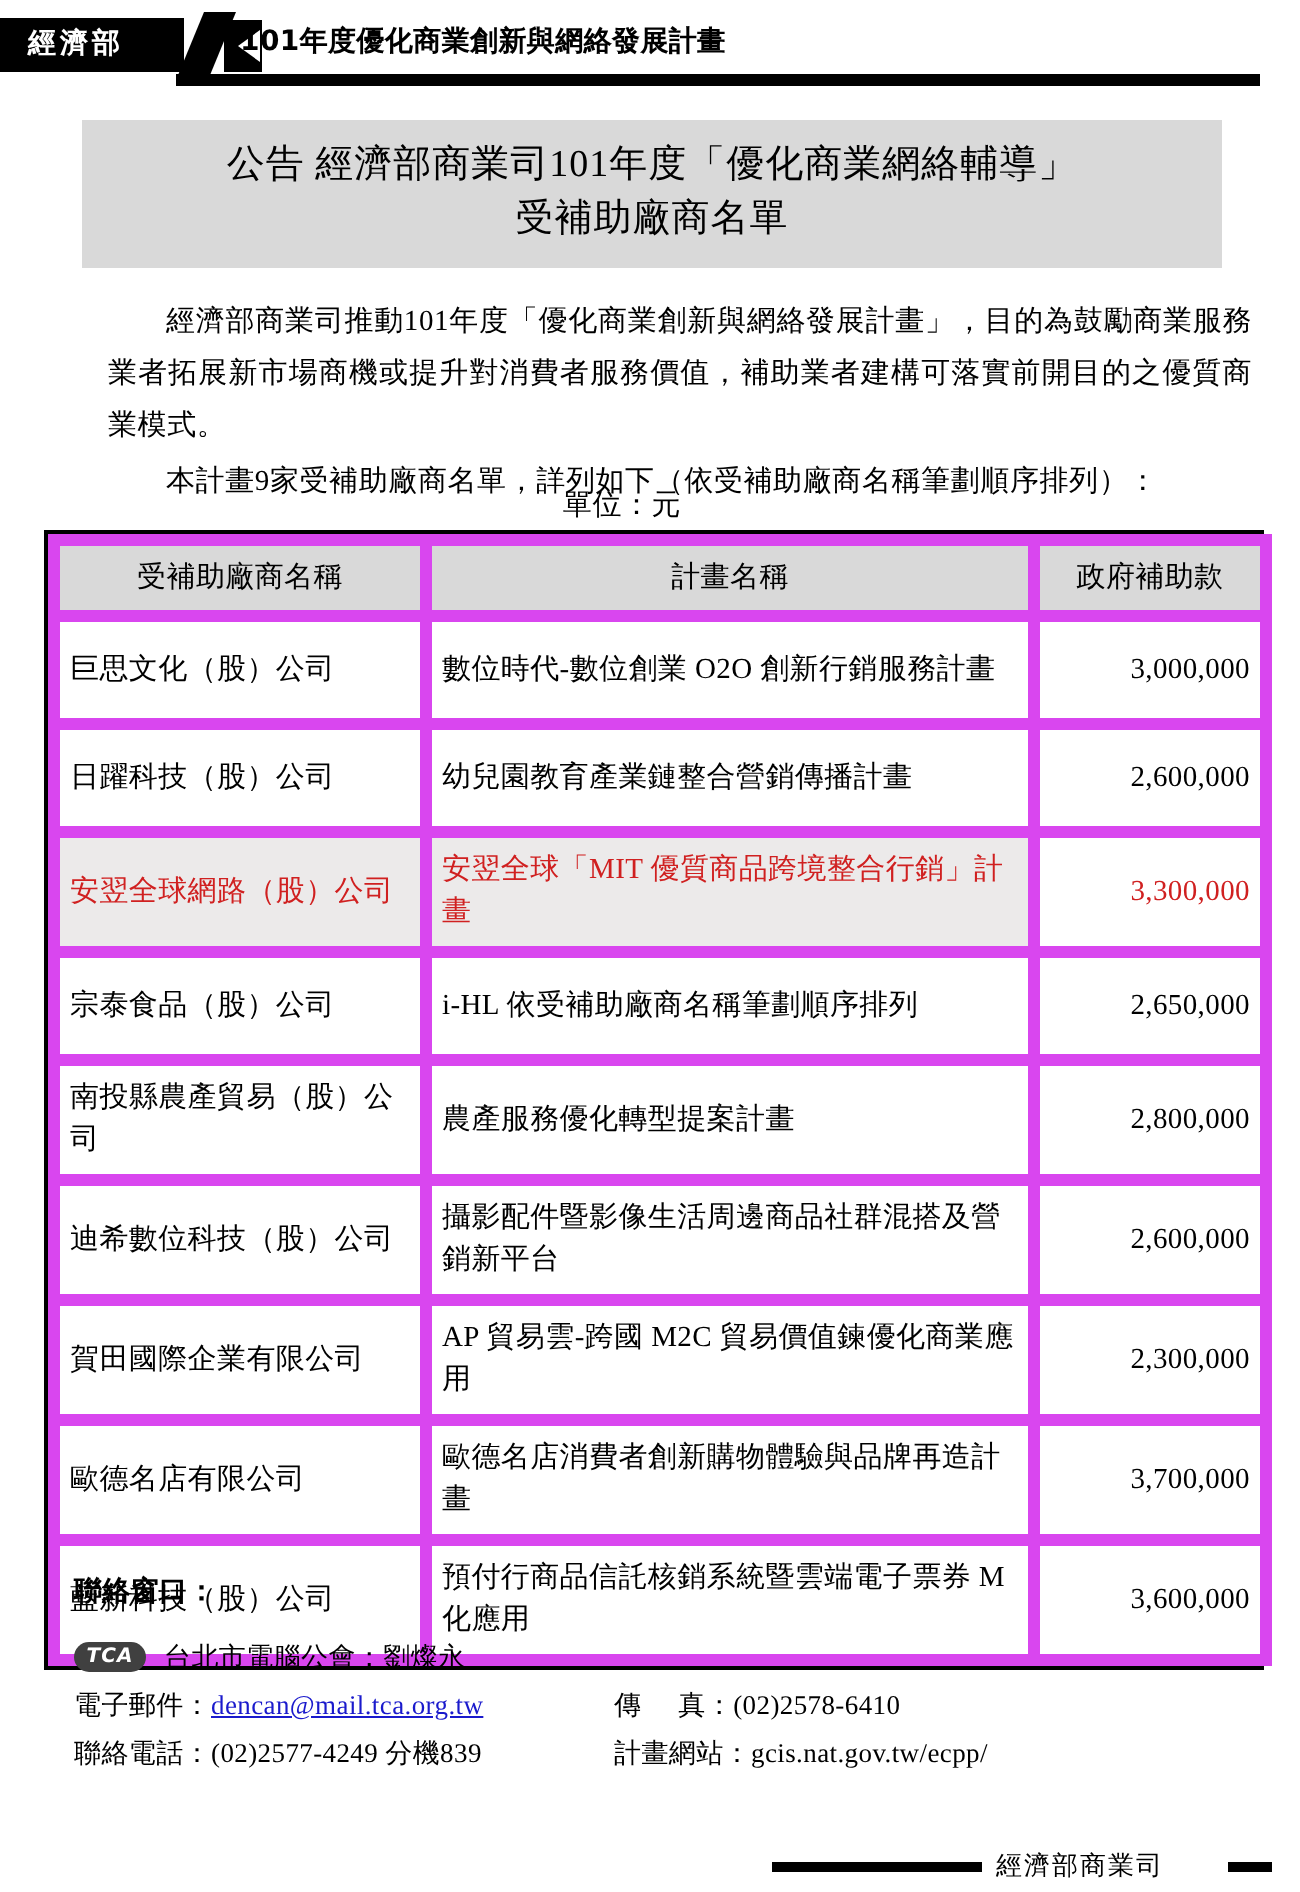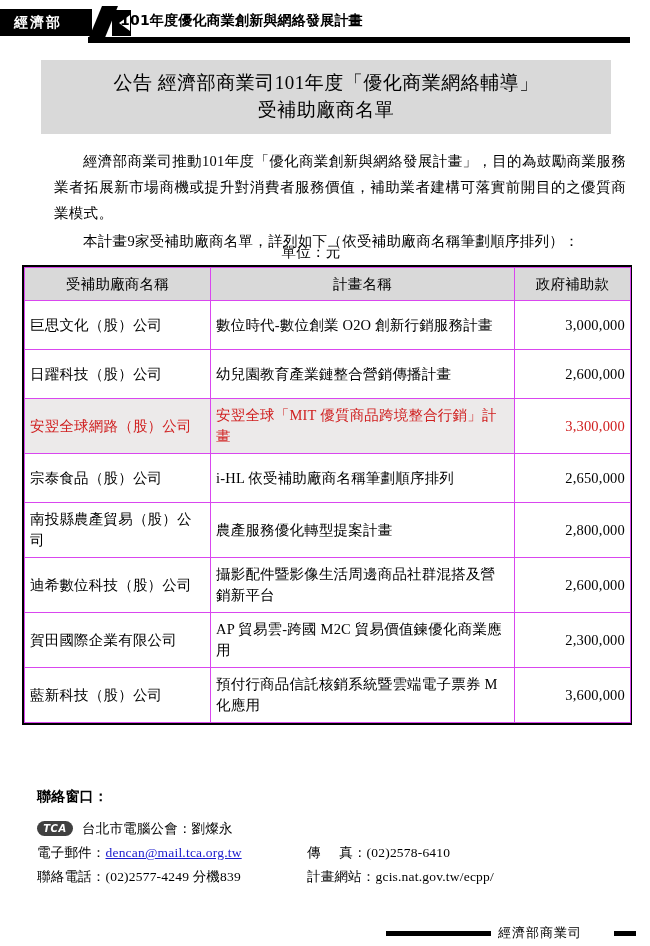--- a/index.html
+++ b/index.html
@@ -107,21 +107,21 @@
     width: 610px;
     border: 2px solid #000000;
     box-sizing: border-box;
   }
   table.grant {
     border-collapse: collapse;
     width: 100%;
     table-layout: fixed;
   }
   table.grant th, table.grant td {
-    border: 1px solid #d946ef;
+    border: 6px solid #d946ef;
     font-size: 14.5px;
     line-height: 21px;
     padding: 6px 5px;
     vertical-align: middle;
     letter-spacing: 0.2px;
   }
   table.grant th {
     background: #d9d9d9;
     font-weight: normal;
     text-align: center;
@@ -290,20 +290,25 @@
         </tr>
         <tr class="row-std">
           <td class="c-name">迪希數位科技（股）公司</td>
           <td class="c-proj">攝影配件暨影像生活周邊商品社群混搭及營銷新平台</td>
           <td class="c-amt">2,600,000</td>
         </tr>
         <tr class="row-std">
           <td class="c-name">賀田國際企業有限公司</td>
           <td class="c-proj">AP 貿易雲-跨國 M2C 貿易價值鍊優化商業應用</td>
           <td class="c-amt">2,300,000</td>
+        </tr>
+        <tr class="row-std">
+          <td class="c-name">歐德名店有限公司</td>
+          <td class="c-proj">歐德名店消費者創新購物體驗與品牌再造計畫</td>
+          <td class="c-amt">3,700,000</td>
         </tr>
         <tr class="row-std">
           <td class="c-name">藍新科技（股）公司</td>
           <td class="c-proj">預付行商品信託核銷系統暨雲端電子票券 M 化應用</td>
           <td class="c-amt">3,600,000</td>
         </tr>
       </tbody>
   </table>
 </div>
 

